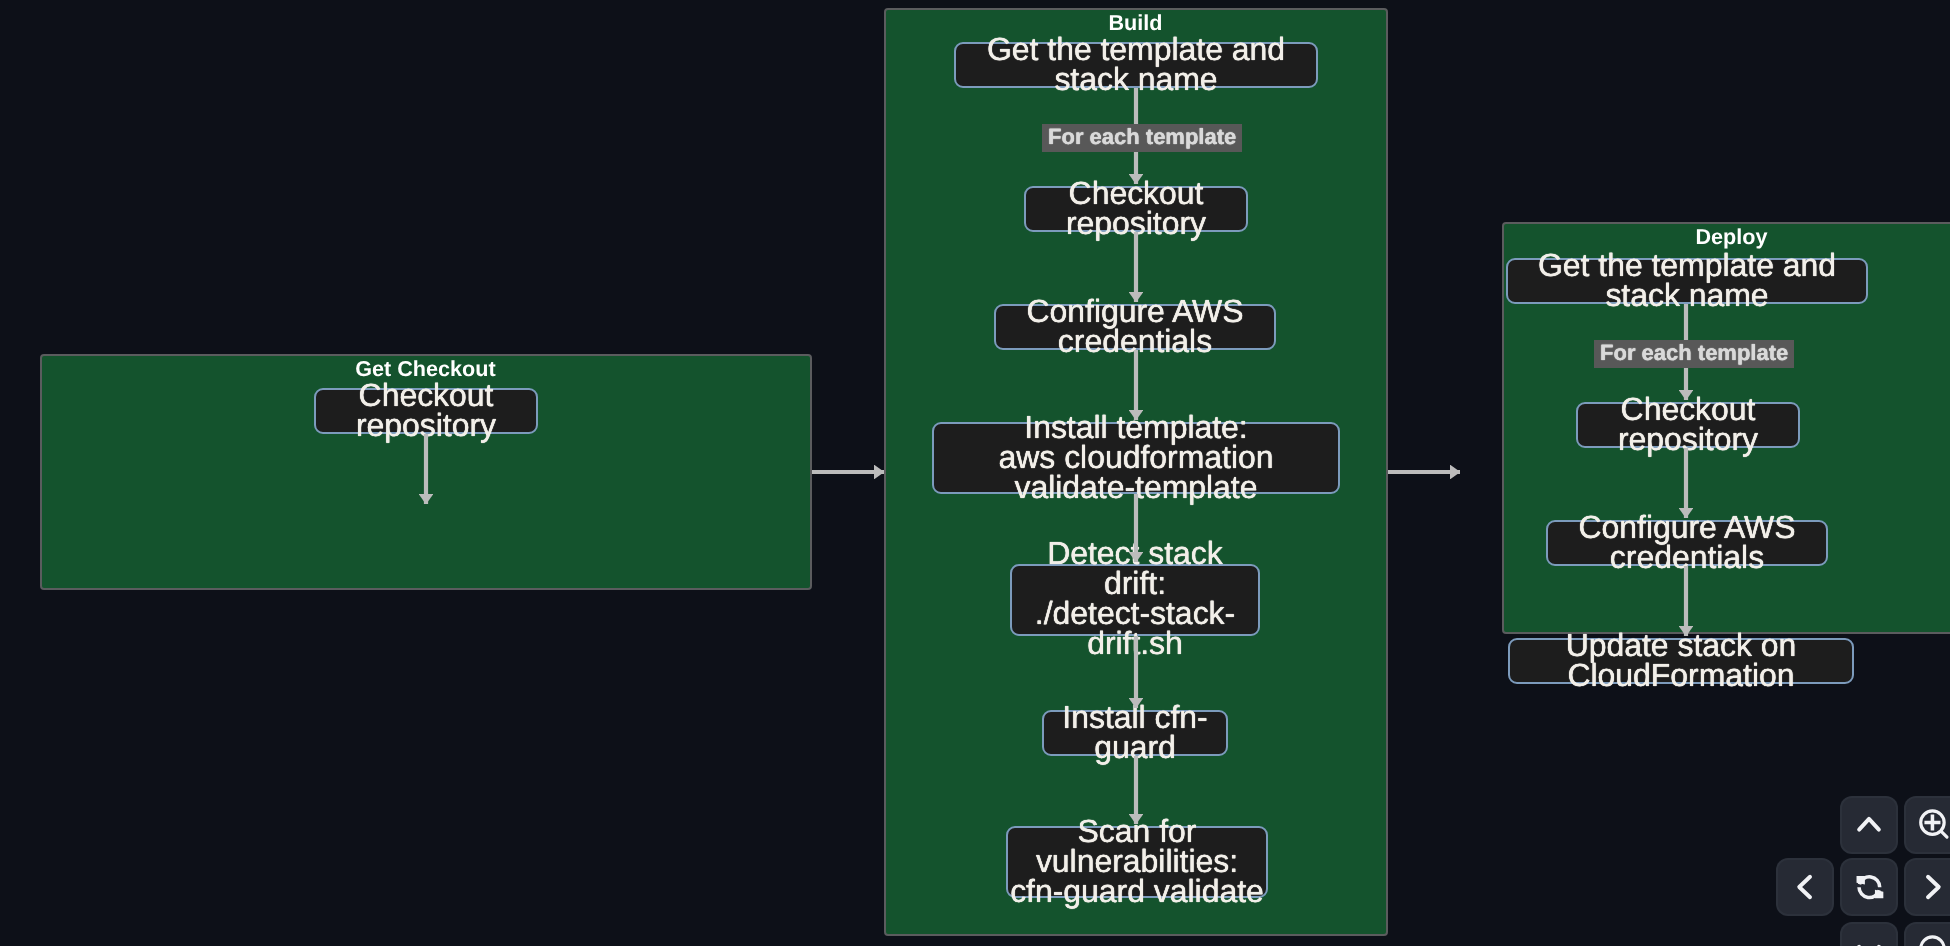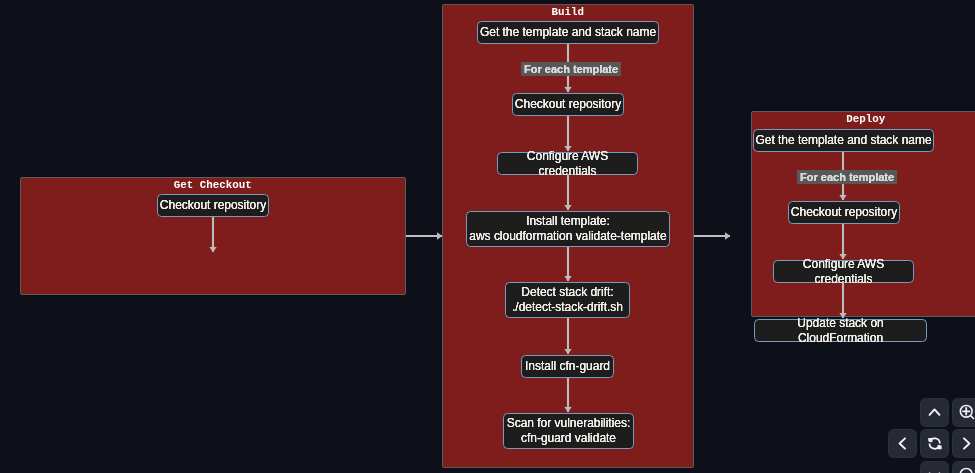--- a/index.html
+++ b/index.html
@@ -1,26 +1,26 @@
 <!DOCTYPE html>
 <html><head>
 <meta charset="utf-8">
 <title>CloudFormation Pipeline Diagram</title>
 <style>
   html,body{margin:0;padding:0;}
   body{width:975px;height:473px;background:#0d1018;overflow:hidden;
        font-family:"Liberation Sans",sans-serif;-webkit-font-smoothing:antialiased;}
   #canvas{position:relative;width:975px;height:473px;}
 
-  .group{position:absolute;background:#7f1d1d;border:1px solid #5b5c5e;border-radius:2px;box-sizing:border-box;font-family:Liberation Mono, monospace;}
+  .group{position:absolute;background:#14532d;border:1px solid #5b5c5e;border-radius:2px;box-sizing:border-box;}
   .group-title{position:absolute;left:0;right:0;text-align:center;color:#ffffff;
       font-size:10.8px;font-weight:bold;letter-spacing:0;line-height:11px;}
 
   .node{position:absolute;background:#1d1d1d;border:1.3px solid #7c9bbc;border-radius:4.5px;
-      color:#f2efe9;font-size:12px;display:flex;align-items:center;justify-content:center;
+      color:#f2efe9;font-size:16px;display:flex;align-items:center;justify-content:center;
       text-align:center;line-height:15px;box-sizing:border-box;white-space:pre-line;letter-spacing:-0.02px;
       text-shadow:0 0 .4px #f2efe9,0 0 .35px #f2efe9;}
 
   .edges{position:absolute;left:0;top:0;width:975px;height:473px;pointer-events:none;}
 
   .elabel{position:absolute;color:#d9d9d9;font-size:11px;background:#585858;
       padding:1px 3px;white-space:nowrap;text-shadow:0 0 .45px #d9d9d9,0 0 .45px #d9d9d9;font-weight:bold;}
 
   .ctrl{position:absolute;background:#262a34;border:1px solid #32374280;border-radius:6px;box-sizing:border-box;display:flex;
       align-items:center;justify-content:center;}

